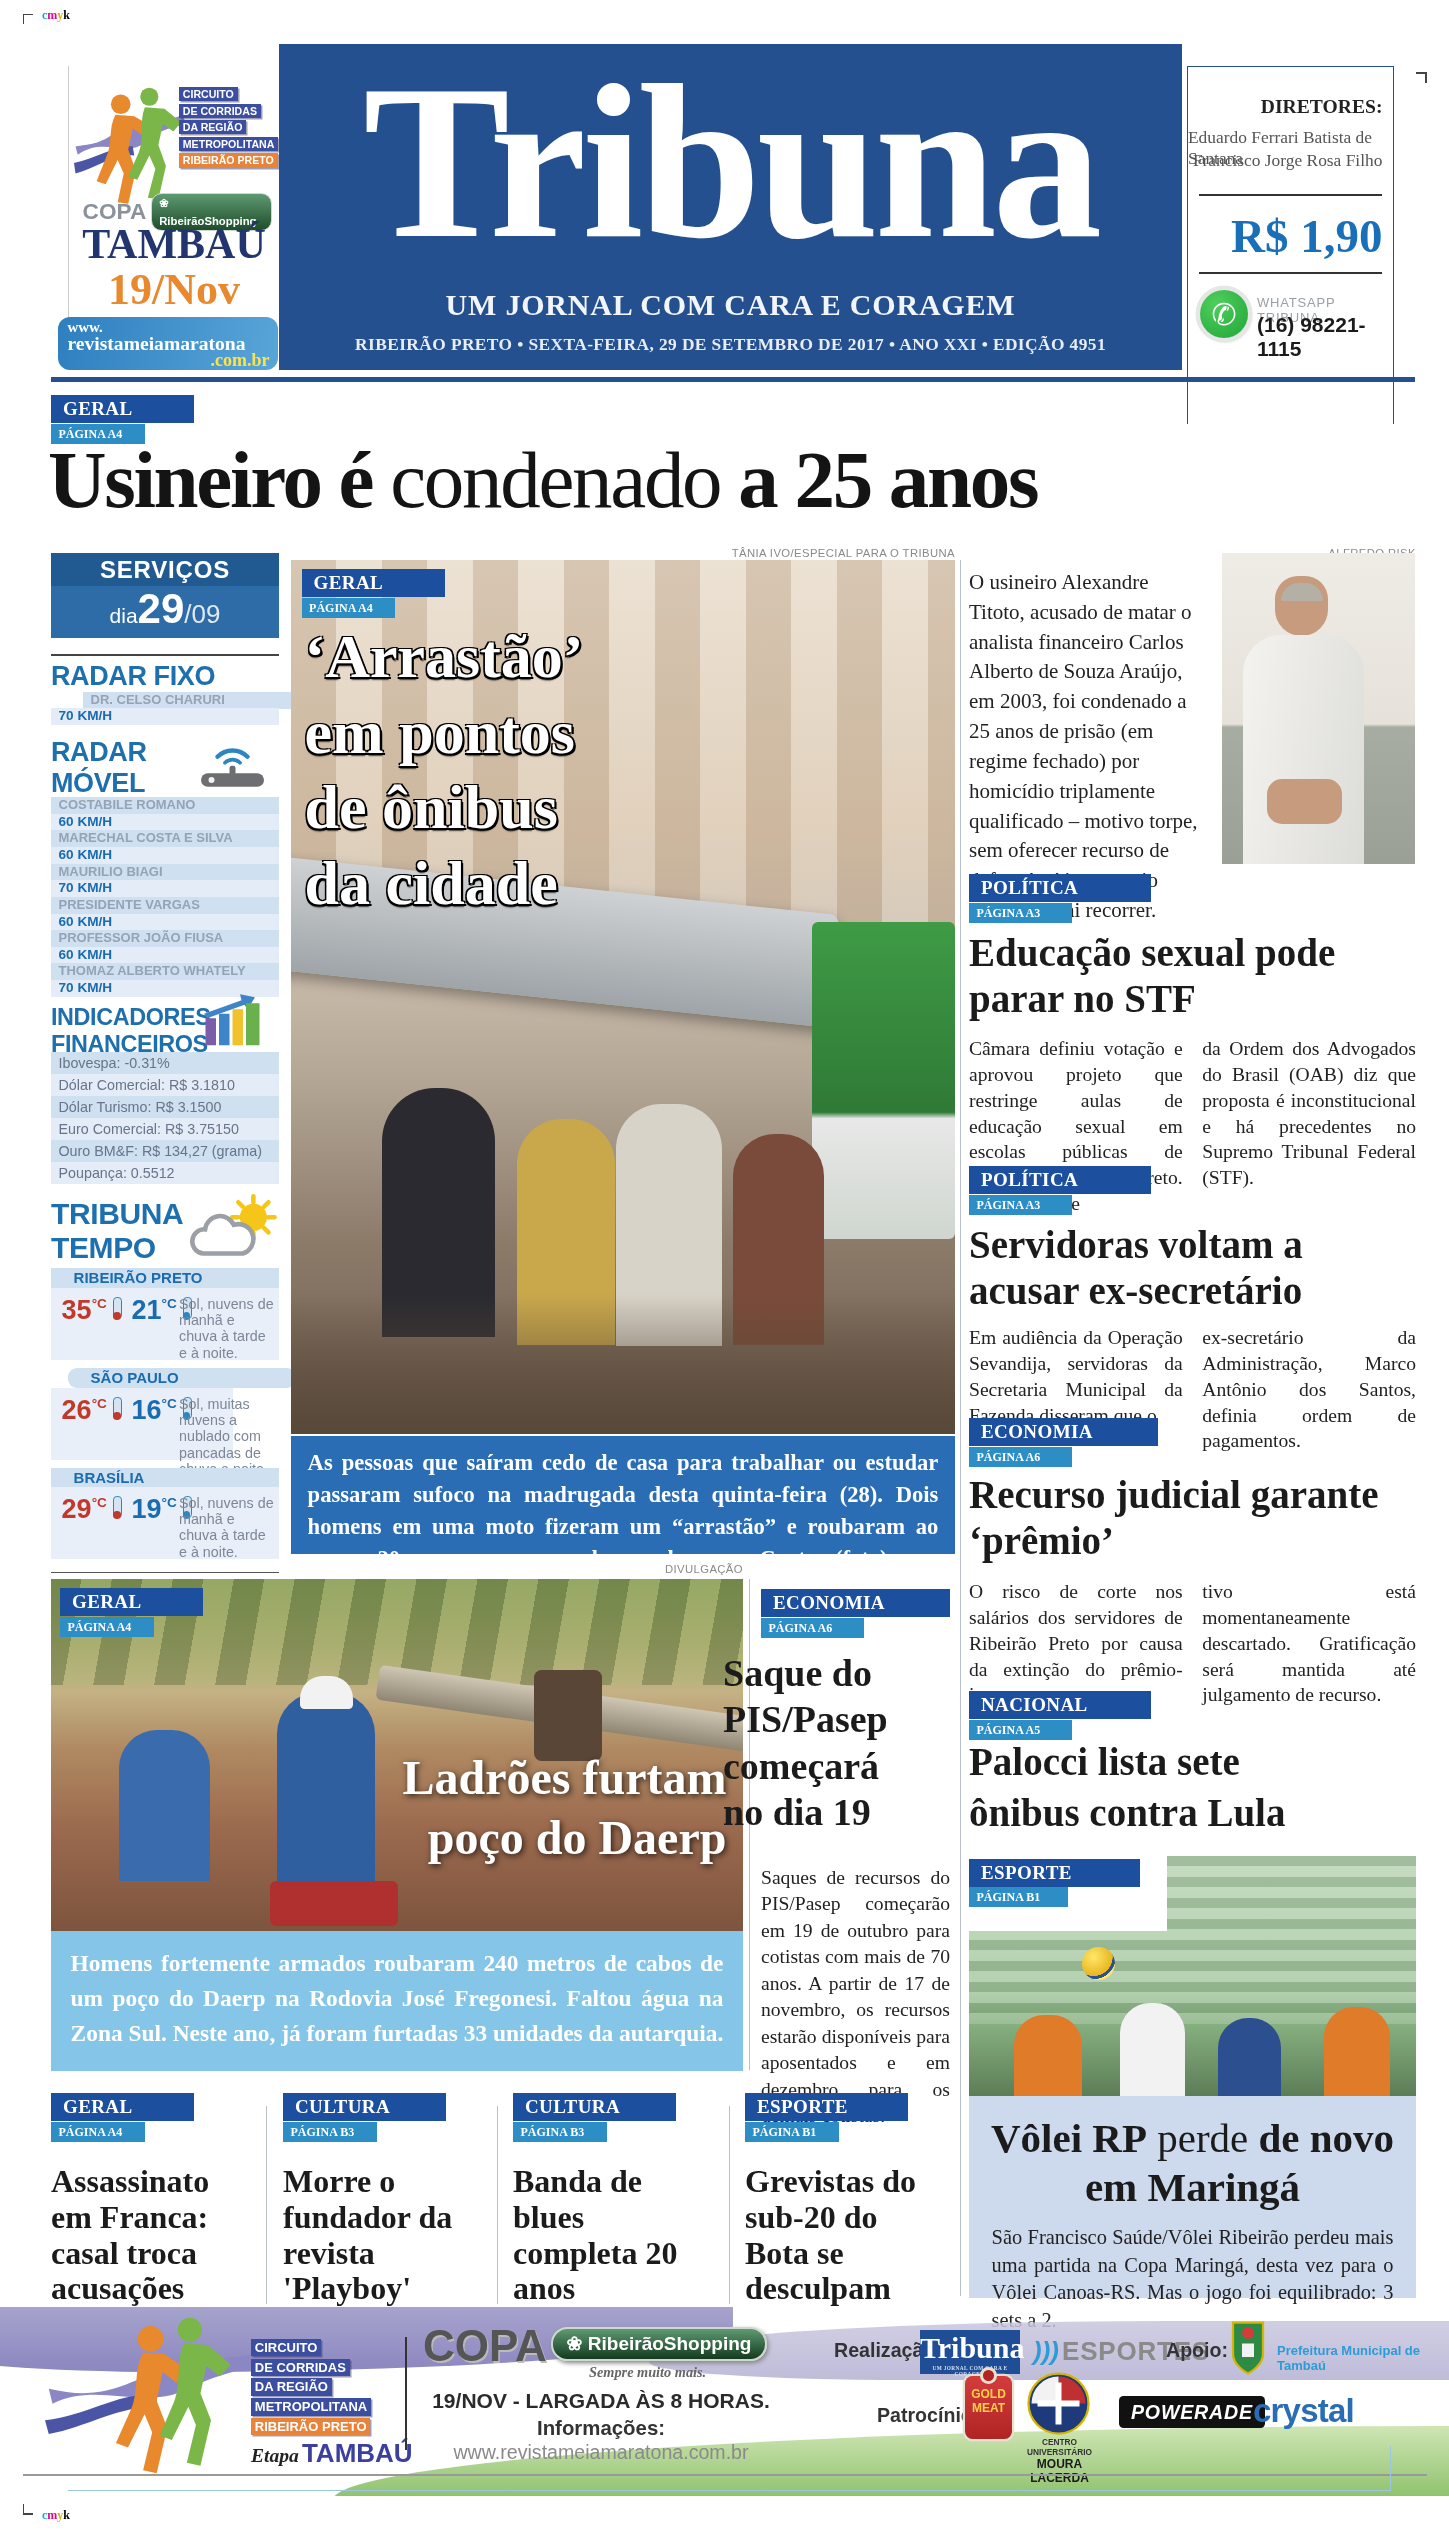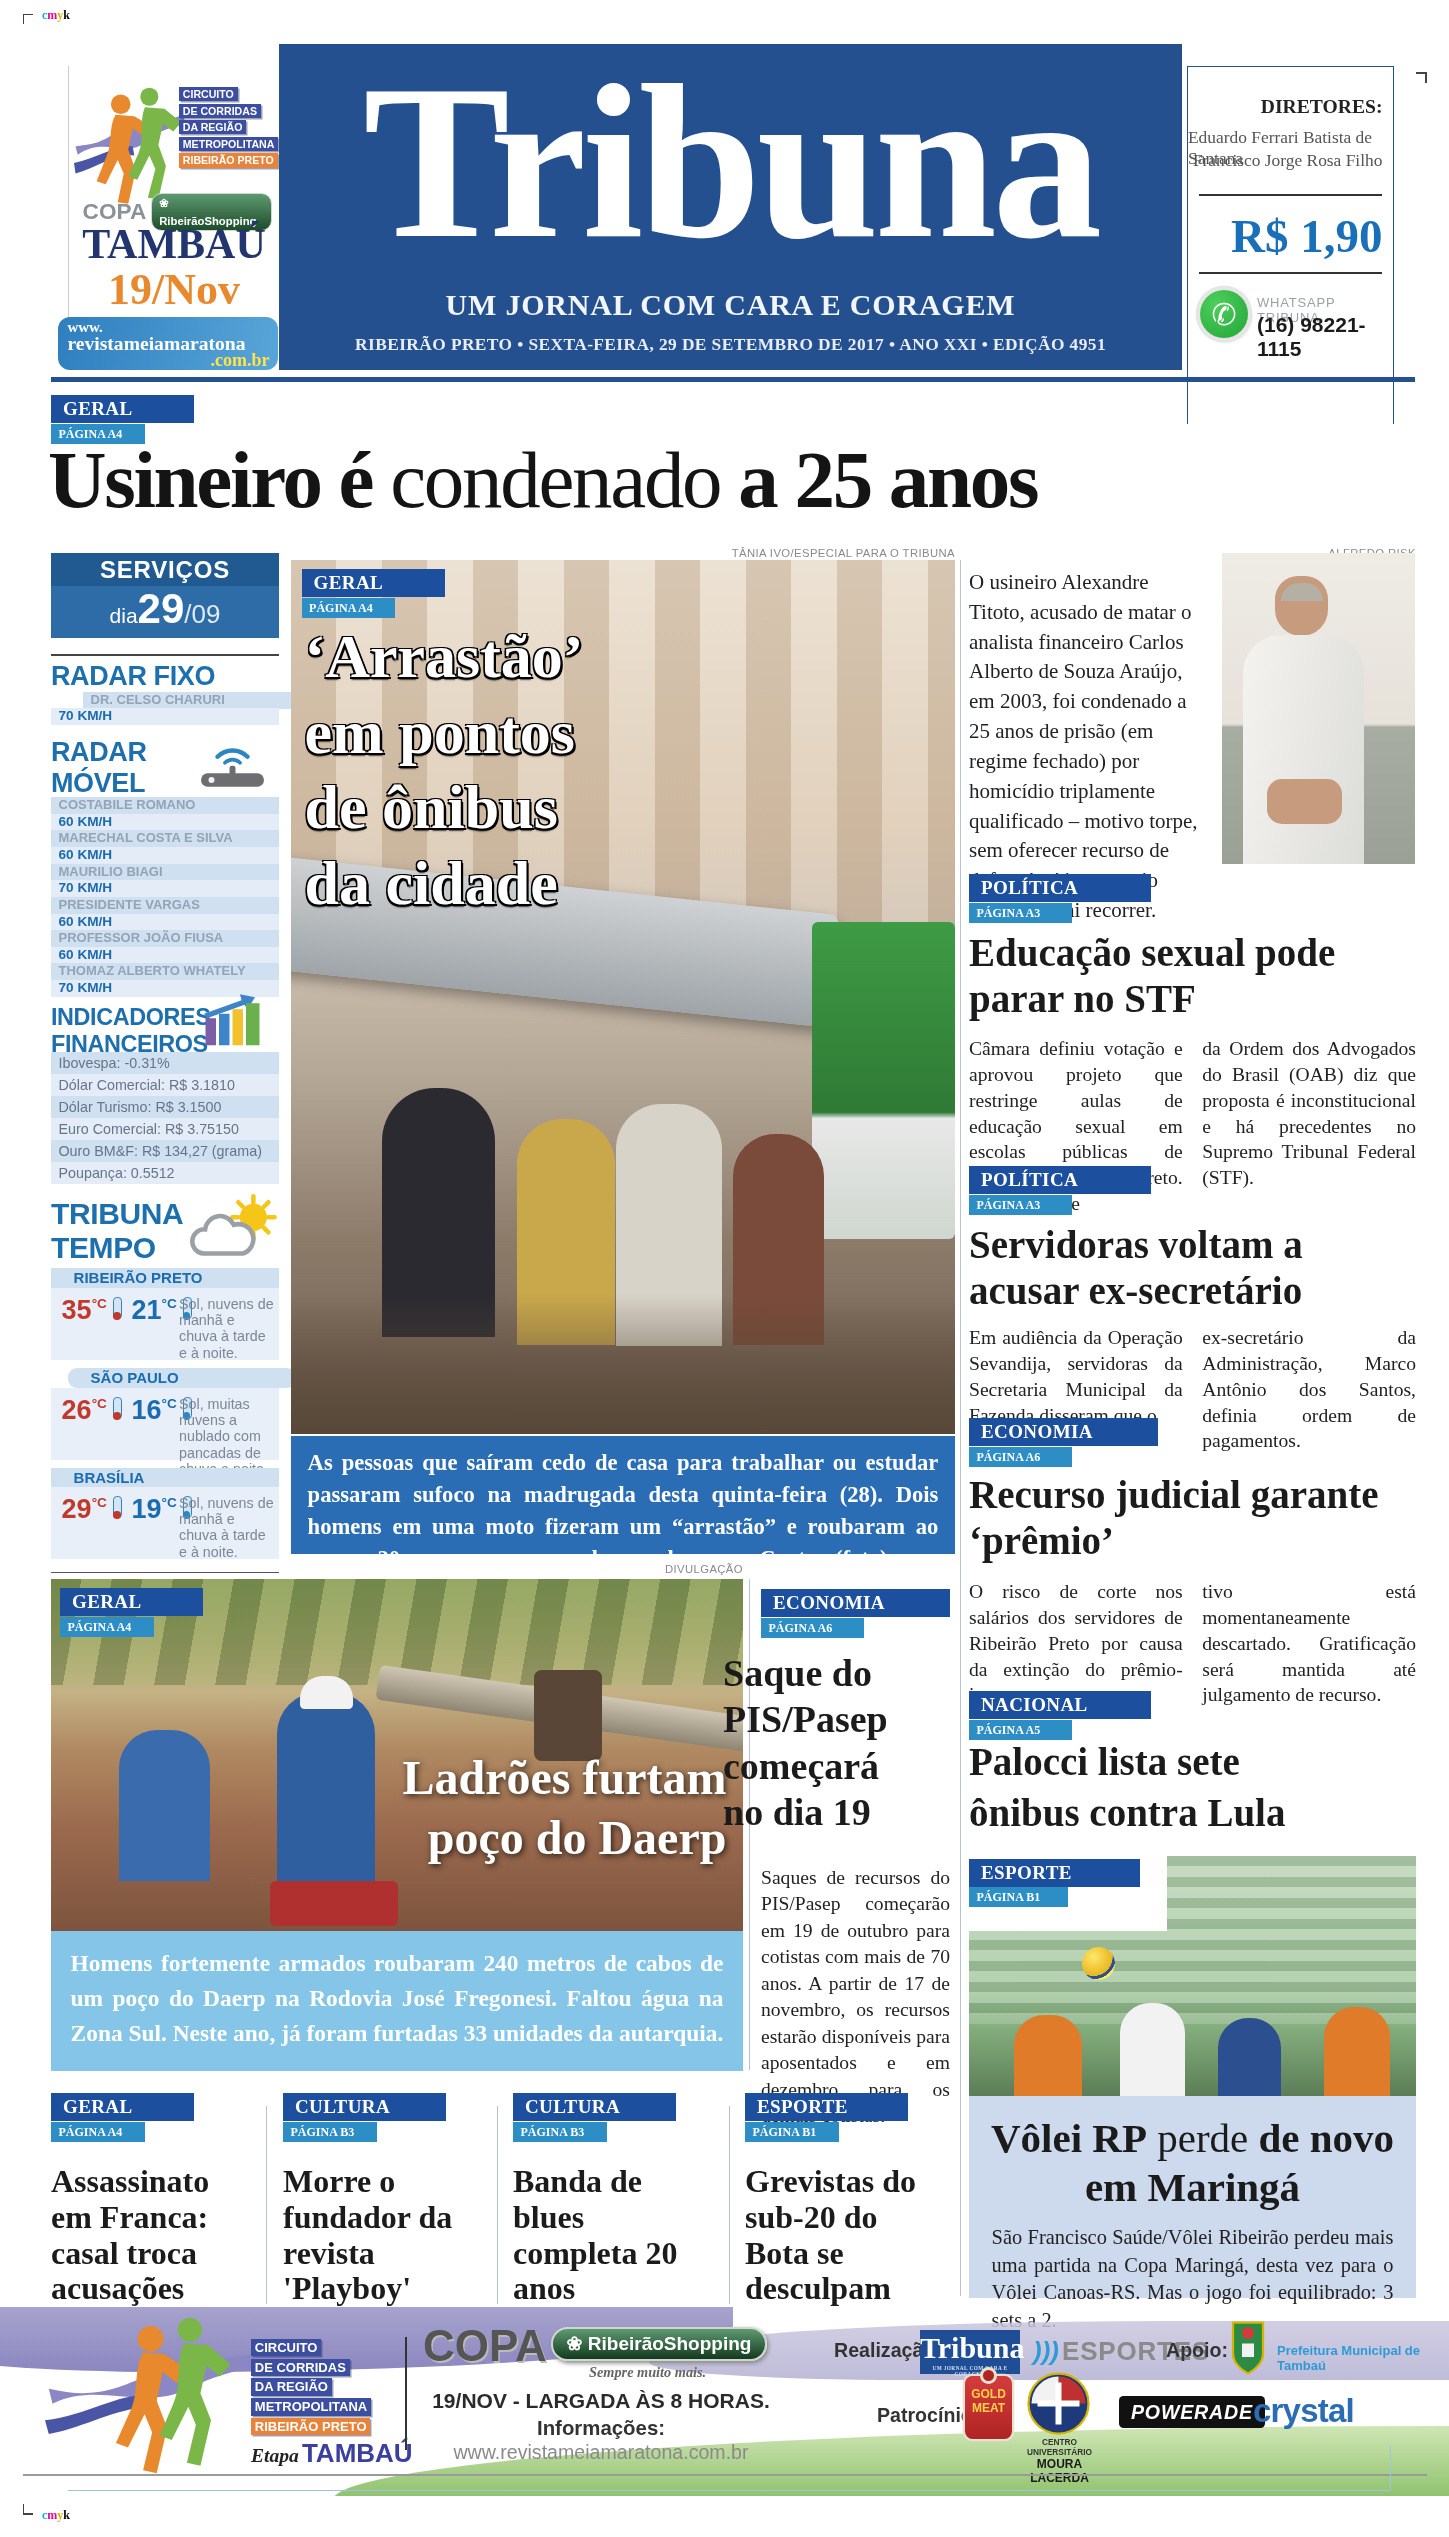--- a/index.html
+++ b/index.html
@@ -188,21 +188,21 @@
   <div class="abs city-bar" style="left:51px;top:1268px;width:205px;">RIBEIRÃO PRETO</div>
   <div class="abs" style="left:51px;top:1288px;width:228px;height:72px;background:#e9eff8;">
     <div style="padding:9px 0 0 10.6px;">
       <span class="temp-num" style="color:#c0392b;">35</span><span class="temp-deg" style="color:#c0392b;">°C</span><span class="thermo red"></span>
       <span class="temp-num" style="color:#1a6bb0;">21</span><span class="temp-deg" style="color:#1a6bb0;">°C</span><span class="thermo blue"></span>
     </div>
     <div class="temp-desc abs" style="left:128px;top:7.5px;width:97px;">Sol, nuvens de manhã e chuva à tarde e à noite.</div>
   </div>
 
   <div class="abs city-bar" style="left:68px;top:1368px;width:205px;border-radius:9px;">SÃO PAULO</div>
-  <div class="abs" style="left:51px;top:1388px;width:228px;height:72px;background:#e9eff8;">
+  <div class="abs" style="left:51px;top:1388px;width:182px;height:72px;background:#e9eff8;">
     <div style="padding:9px 0 0 10.6px;">
       <span class="temp-num" style="color:#c0392b;">26</span><span class="temp-deg" style="color:#c0392b;">°C</span><span class="thermo red"></span>
       <span class="temp-num" style="color:#1a6bb0;">16</span><span class="temp-deg" style="color:#1a6bb0;">°C</span><span class="thermo blue"></span>
     </div>
     <div class="temp-desc abs" style="left:128px;top:7.5px;width:97px;">Sol, muitas nuvens a nublado com pancadas de chuva a noite.</div>
   </div>
 
   <div class="abs city-bar" style="left:51px;top:1468px;width:205px;">BRASÍLIA</div>
   <div class="abs" style="left:51px;top:1487px;width:228px;height:72px;background:#e9eff8;">
     <div style="padding:9px 0 0 10.6px;">

